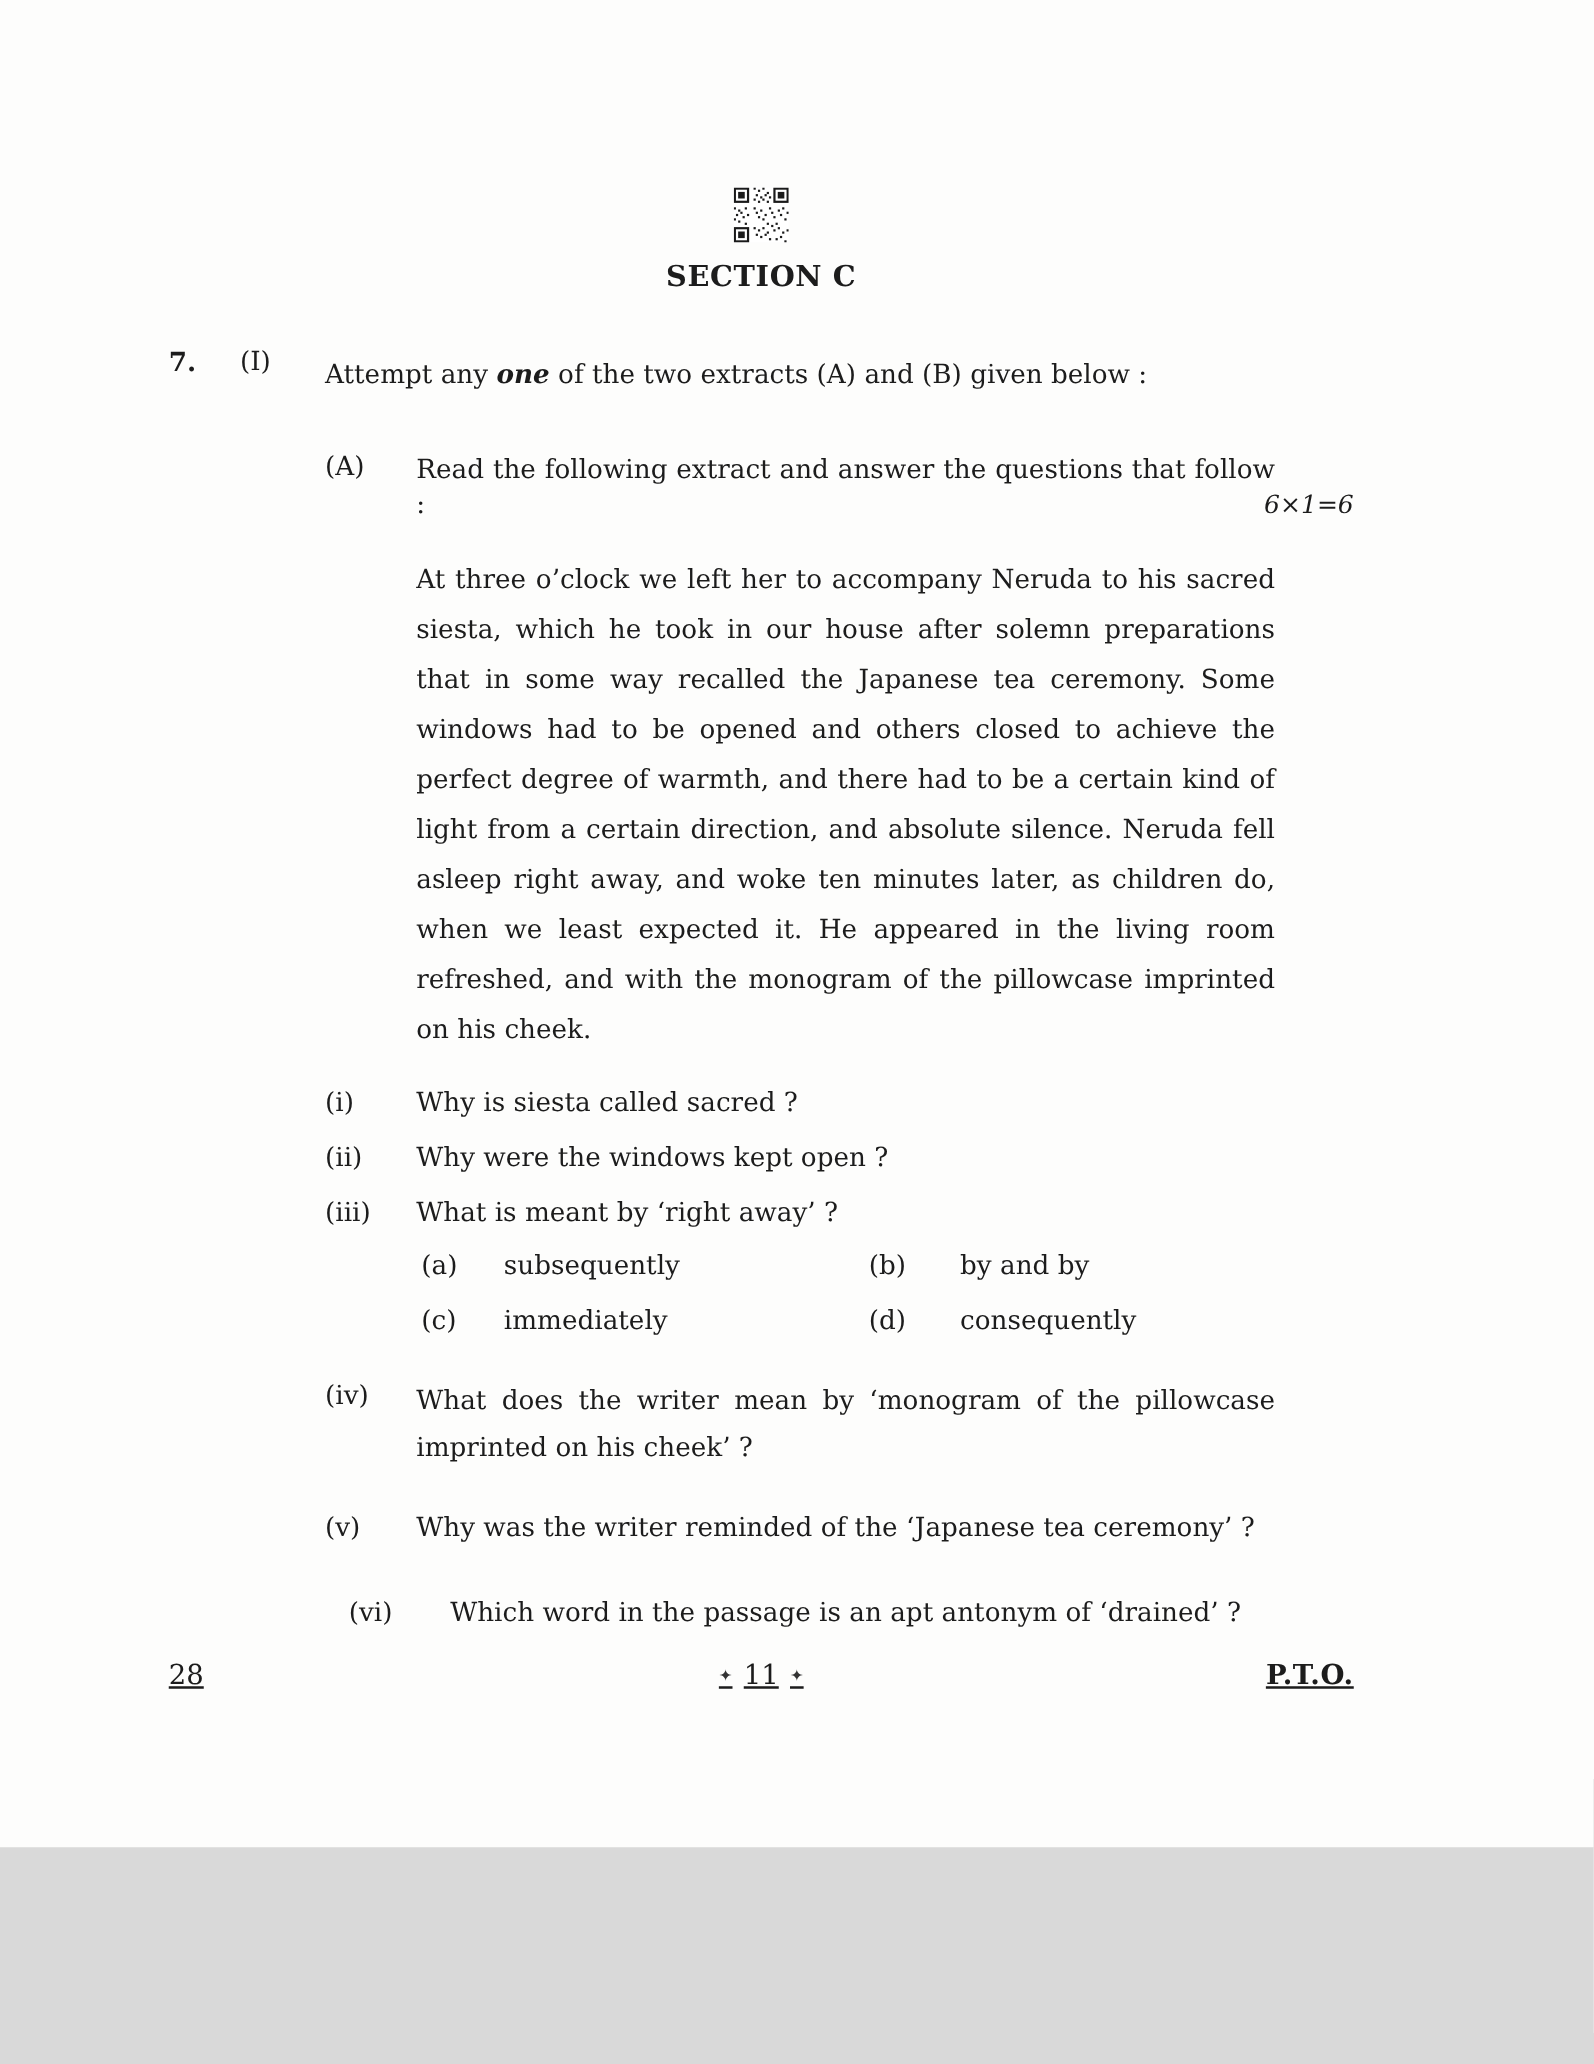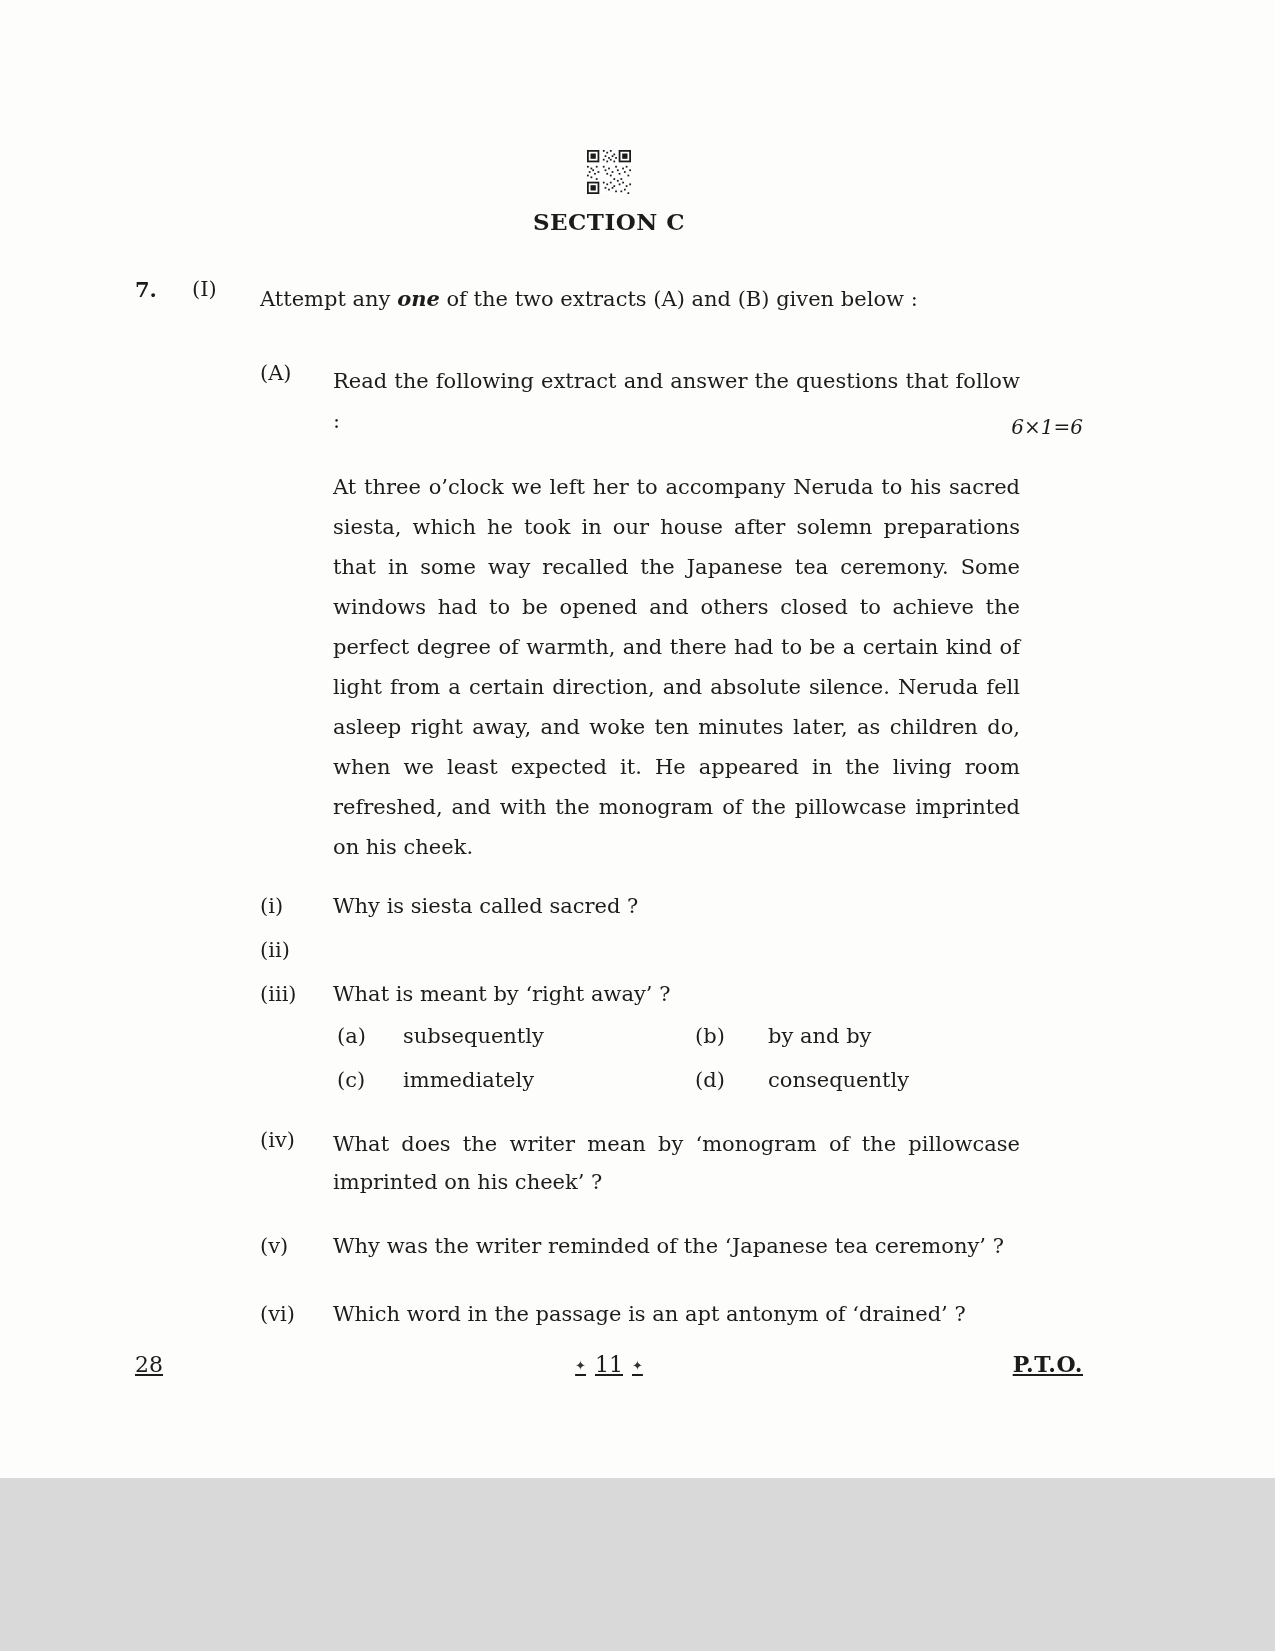--- a/index.html
+++ b/index.html
@@ -35,28 +35,28 @@
   .col-qnum { width: 57px; flex: 0 0 57px; font-weight: bold; }
   .col-qpart { width: 68px; flex: 0 0 68px; }
   .q-body { flex: 1; }
   .instruction { line-height: 44px; }
   .bold-italic { font-weight: bold; font-style: italic; }
 
   .extract-row { display: flex; margin-top: 40px; }
   .sub-label { width: 73px; flex: 0 0 73px; }
   .extract-body { flex: 1; position: relative; }
   .intro { position: relative; }
-  .intro-text { margin: 0; width: 687px; text-align: justify; line-height: 40px; }
+  .intro-text { margin: 0; width: 687px; text-align: justify; line-height: 28px; }
   .marks-scheme { position: absolute; right: 0; bottom: 2px; font-style: italic; font-size: 20px; }
   .passage { margin: 26px 0 0 0; width: 687px; text-align: justify; line-height: 40px; }
 
   .subq-row { display: flex; margin-top: 14px; line-height: 30px; }
   .subq-row.first { margin-top: 24px; }
   .subq-row.gap-lg { margin-top: 30px; }
-  .subq-row.gap-xl { margin-top: 38px; }
+  .subq-row.gap-xl { margin-top: 38px; text-align: center; }
   .subq-text { width: 687px; }
   .subq-row.wrap .subq-text { text-align: justify; line-height: 38px; }
 
   .options-grid {
     display: grid;
     grid-template-columns: 66px 292px 73px auto;
     margin: 12px 0 12px 77px;
     row-gap: 14px;
     line-height: 30px;
   }
@@ -177,20 +177,21 @@
         </div>
       </div>
 
       <div class="subq-row first">
         <div class="sub-label">(i)</div>
         <div class="subq-text">Why is siesta called sacred ?</div>
       </div>
 
       <div class="subq-row">
         <div class="sub-label">(ii)</div>
+        <div class="subq-text">Why were the windows kept open ?</div>
       </div>
 
       <div class="subq-row">
         <div class="sub-label">(iii)</div>
         <div class="subq-text">What is meant by ‘right away’ ?</div>
       </div>
 
       <div class="options-grid">
         <div class="opt-letter">(a)</div>
         <div class="opt-text">subsequently</div>

